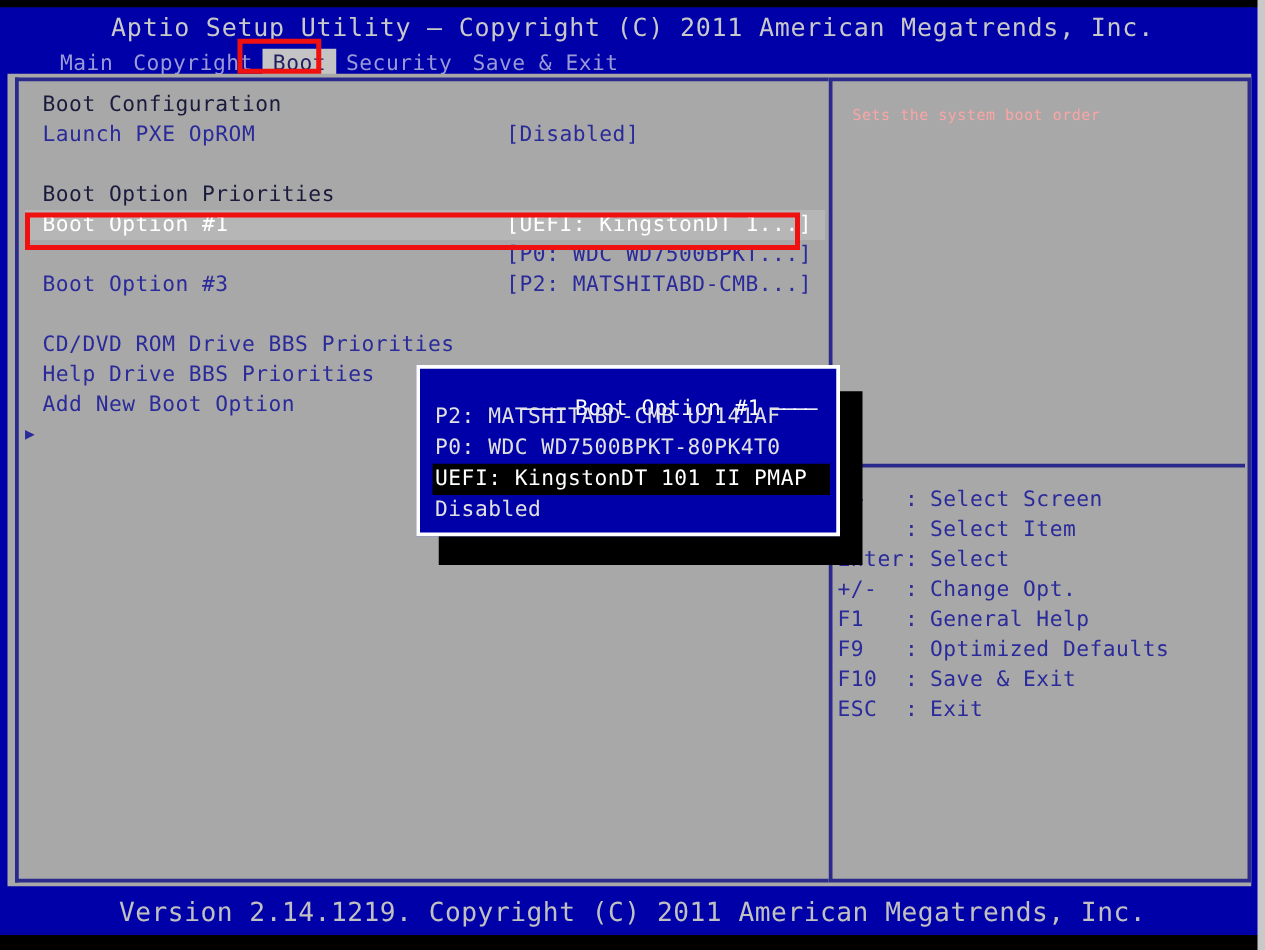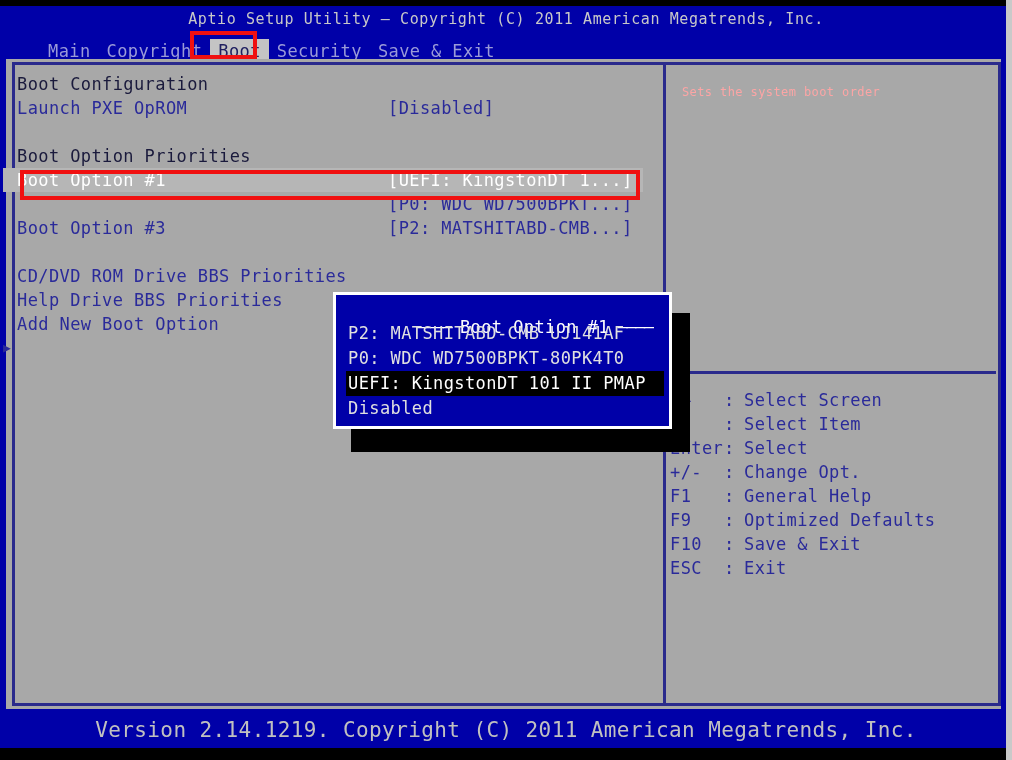--- a/index.html
+++ b/index.html
@@ -44,21 +44,21 @@
     left: 0; top: 6px;
     width: 1012px; height: 53px;
     background: #0000a8;
   }
   .title-line {
     position: absolute;
     left: 0; top: 4px;
     width: 1012px;
     text-align: center;
     color: #c8c8c8;
-    font-size: 15px;
+    font-size: 20px;
     letter-spacing: 0.6px;
     white-space: pre;
   }
   .menu-bar {
     position: absolute;
     left: 0; top: 32px;
     width: 1012px; height: 26px;
     display: flex;
     align-items: center;
     padding-left: 40px;
@@ -105,21 +105,21 @@
     height: 644px;
     border: 3px solid #2a2a8c;
     border-left: 3px solid #2a2a8c;
     box-sizing: border-box;
     background: #a8a8a8;
   }
 
   
   .rows {
     position: absolute;
-    left: 3px;
+    left: 20px;
     top: 72px;
     width: 640px;
     z-index: 10;
   }
   .row {
     position: relative;
     height: 24px;
     line-height: 24px;
     white-space: pre;
     font-size: 17px;

